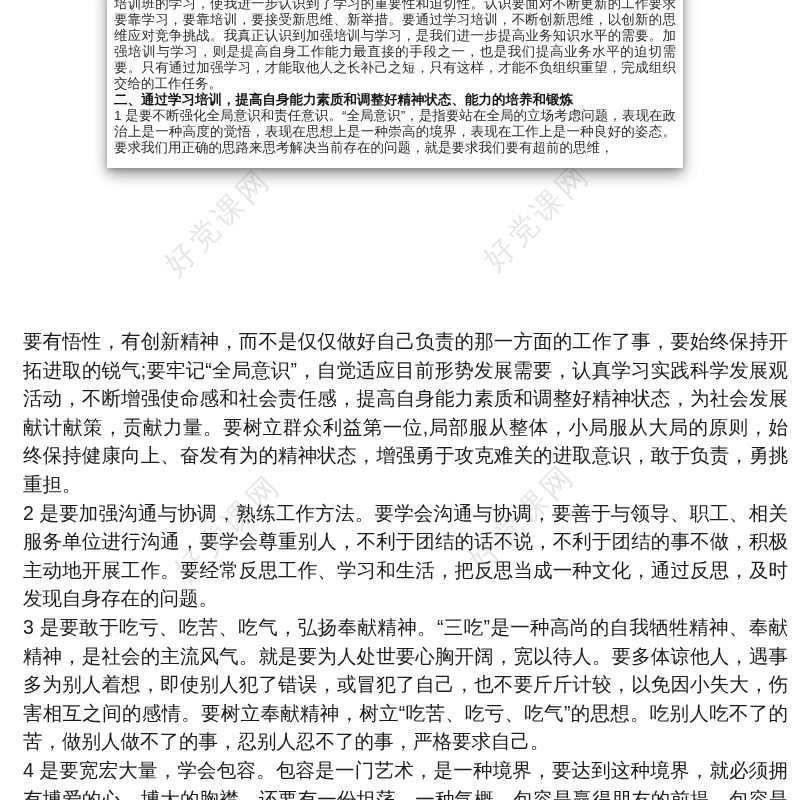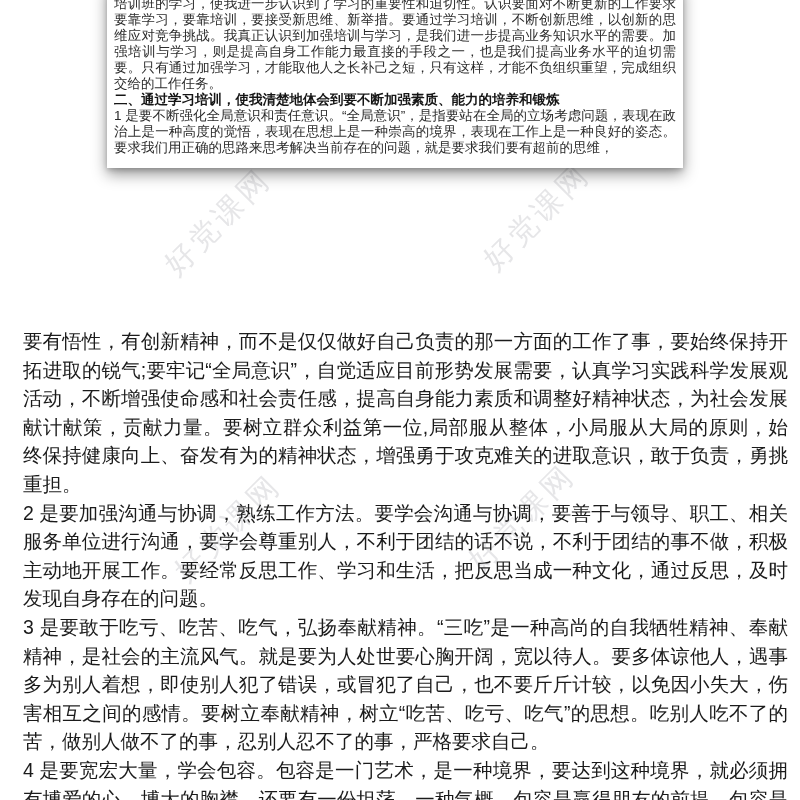--- a/index.html
+++ b/index.html
@@ -73,21 +73,21 @@
 <div class="canvas">
 
   <div class="watermark wm1">好党课网</div>
   <div class="watermark wm2">好党课网</div>
   <div class="watermark wm3">好党课网</div>
   <div class="watermark wm4">好党课网</div>
 
   <div class="preview-card">
     <div class="preview-inner">
       <p>培训班的学习，使我进一步认识到了学习的重要性和迫切性。认识要面对不断更新的工作要求要靠学习，要靠培训，要接受新思维、新举措。要通过学习培训，不断创新思维，以创新的思维应对竞争挑战。我真正认识到加强培训与学习，是我们进一步提高业务知识水平的需要。加强培训与学习，则是提高自身工作能力最直接的手段之一，也是我们提高业务水平的迫切需要。只有通过加强学习，才能取他人之长补己之短，只有这样，才能不负组织重望，完成组织交给的工作任务。</p>
-      <p class="bold">二、通过学习培训，使我清楚地体会到要不断加强素质、能力的培养和锻炼</p>
+      <p class="bold">二、通过学习培训，提高自身能力素质和调整好精神状态、能力的培养和锻炼</p>
       <p>1 是要不断强化全局意识和责任意识。“全局意识”，是指要站在全局的立场考虑问题，表现在政治上是一种高度的觉悟，表现在思想上是一种崇高的境界，表现在工作上是一种良好的姿态。要求我们用正确的思路来思考解决当前存在的问题，就是要求我们要有超前的思维，</p>
     </div>
   </div>
 
   <div class="body-text">
     <p>要有悟性，有创新精神，而不是仅仅做好自己负责的那一方面的工作了事，要始终保持开拓进取的锐气;要牢记“全局意识”，自觉适应目前形势发展需要，认真学习实践科学发展观活动，不断增强使命感和社会责任感，提高自身能力素质和调整好精神状态，为社会发展献计献策，贡献力量。要树立群众利益第一位,局部服从整体，小局服从大局的原则，始终保持健康向上、奋发有为的精神状态，增强勇于攻克难关的进取意识，敢于负责，勇挑重担。</p>
     <p>2 是要加强沟通与协调，熟练工作方法。要学会沟通与协调，要善于与领导、职工、相关服务单位进行沟通，要学会尊重别人，不利于团结的话不说，不利于团结的事不做，积极主动地开展工作。要经常反思工作、学习和生活，把反思当成一种文化，通过反思，及时发现自身存在的问题。</p>
     <p>3 是要敢于吃亏、吃苦、吃气，弘扬奉献精神。“三吃”是一种高尚的自我牺牲精神、奉献精神，是社会的主流风气。就是要为人处世要心胸开阔，宽以待人。要多体谅他人，遇事多为别人着想，即使别人犯了错误，或冒犯了自己，也不要斤斤计较，以免因小失大，伤害相互之间的感情。要树立奉献精神，树立“吃苦、吃亏、吃气”的思想。吃别人吃不了的苦，做别人做不了的事，忍别人忍不了的事，严格要求自己。</p>
     <p>4 是要宽宏大量，学会包容。包容是一门艺术，是一种境界，要达到这种境界，就必须拥有博爱的心，博大的胸襟，还要有一份坦荡、一种气概，包容是赢得朋友的前提，包容是人生的财富，包容不等于迁就和放任自流，包容别人的过错，是为了让别人更好地改过，与人相</p>
   </div>

